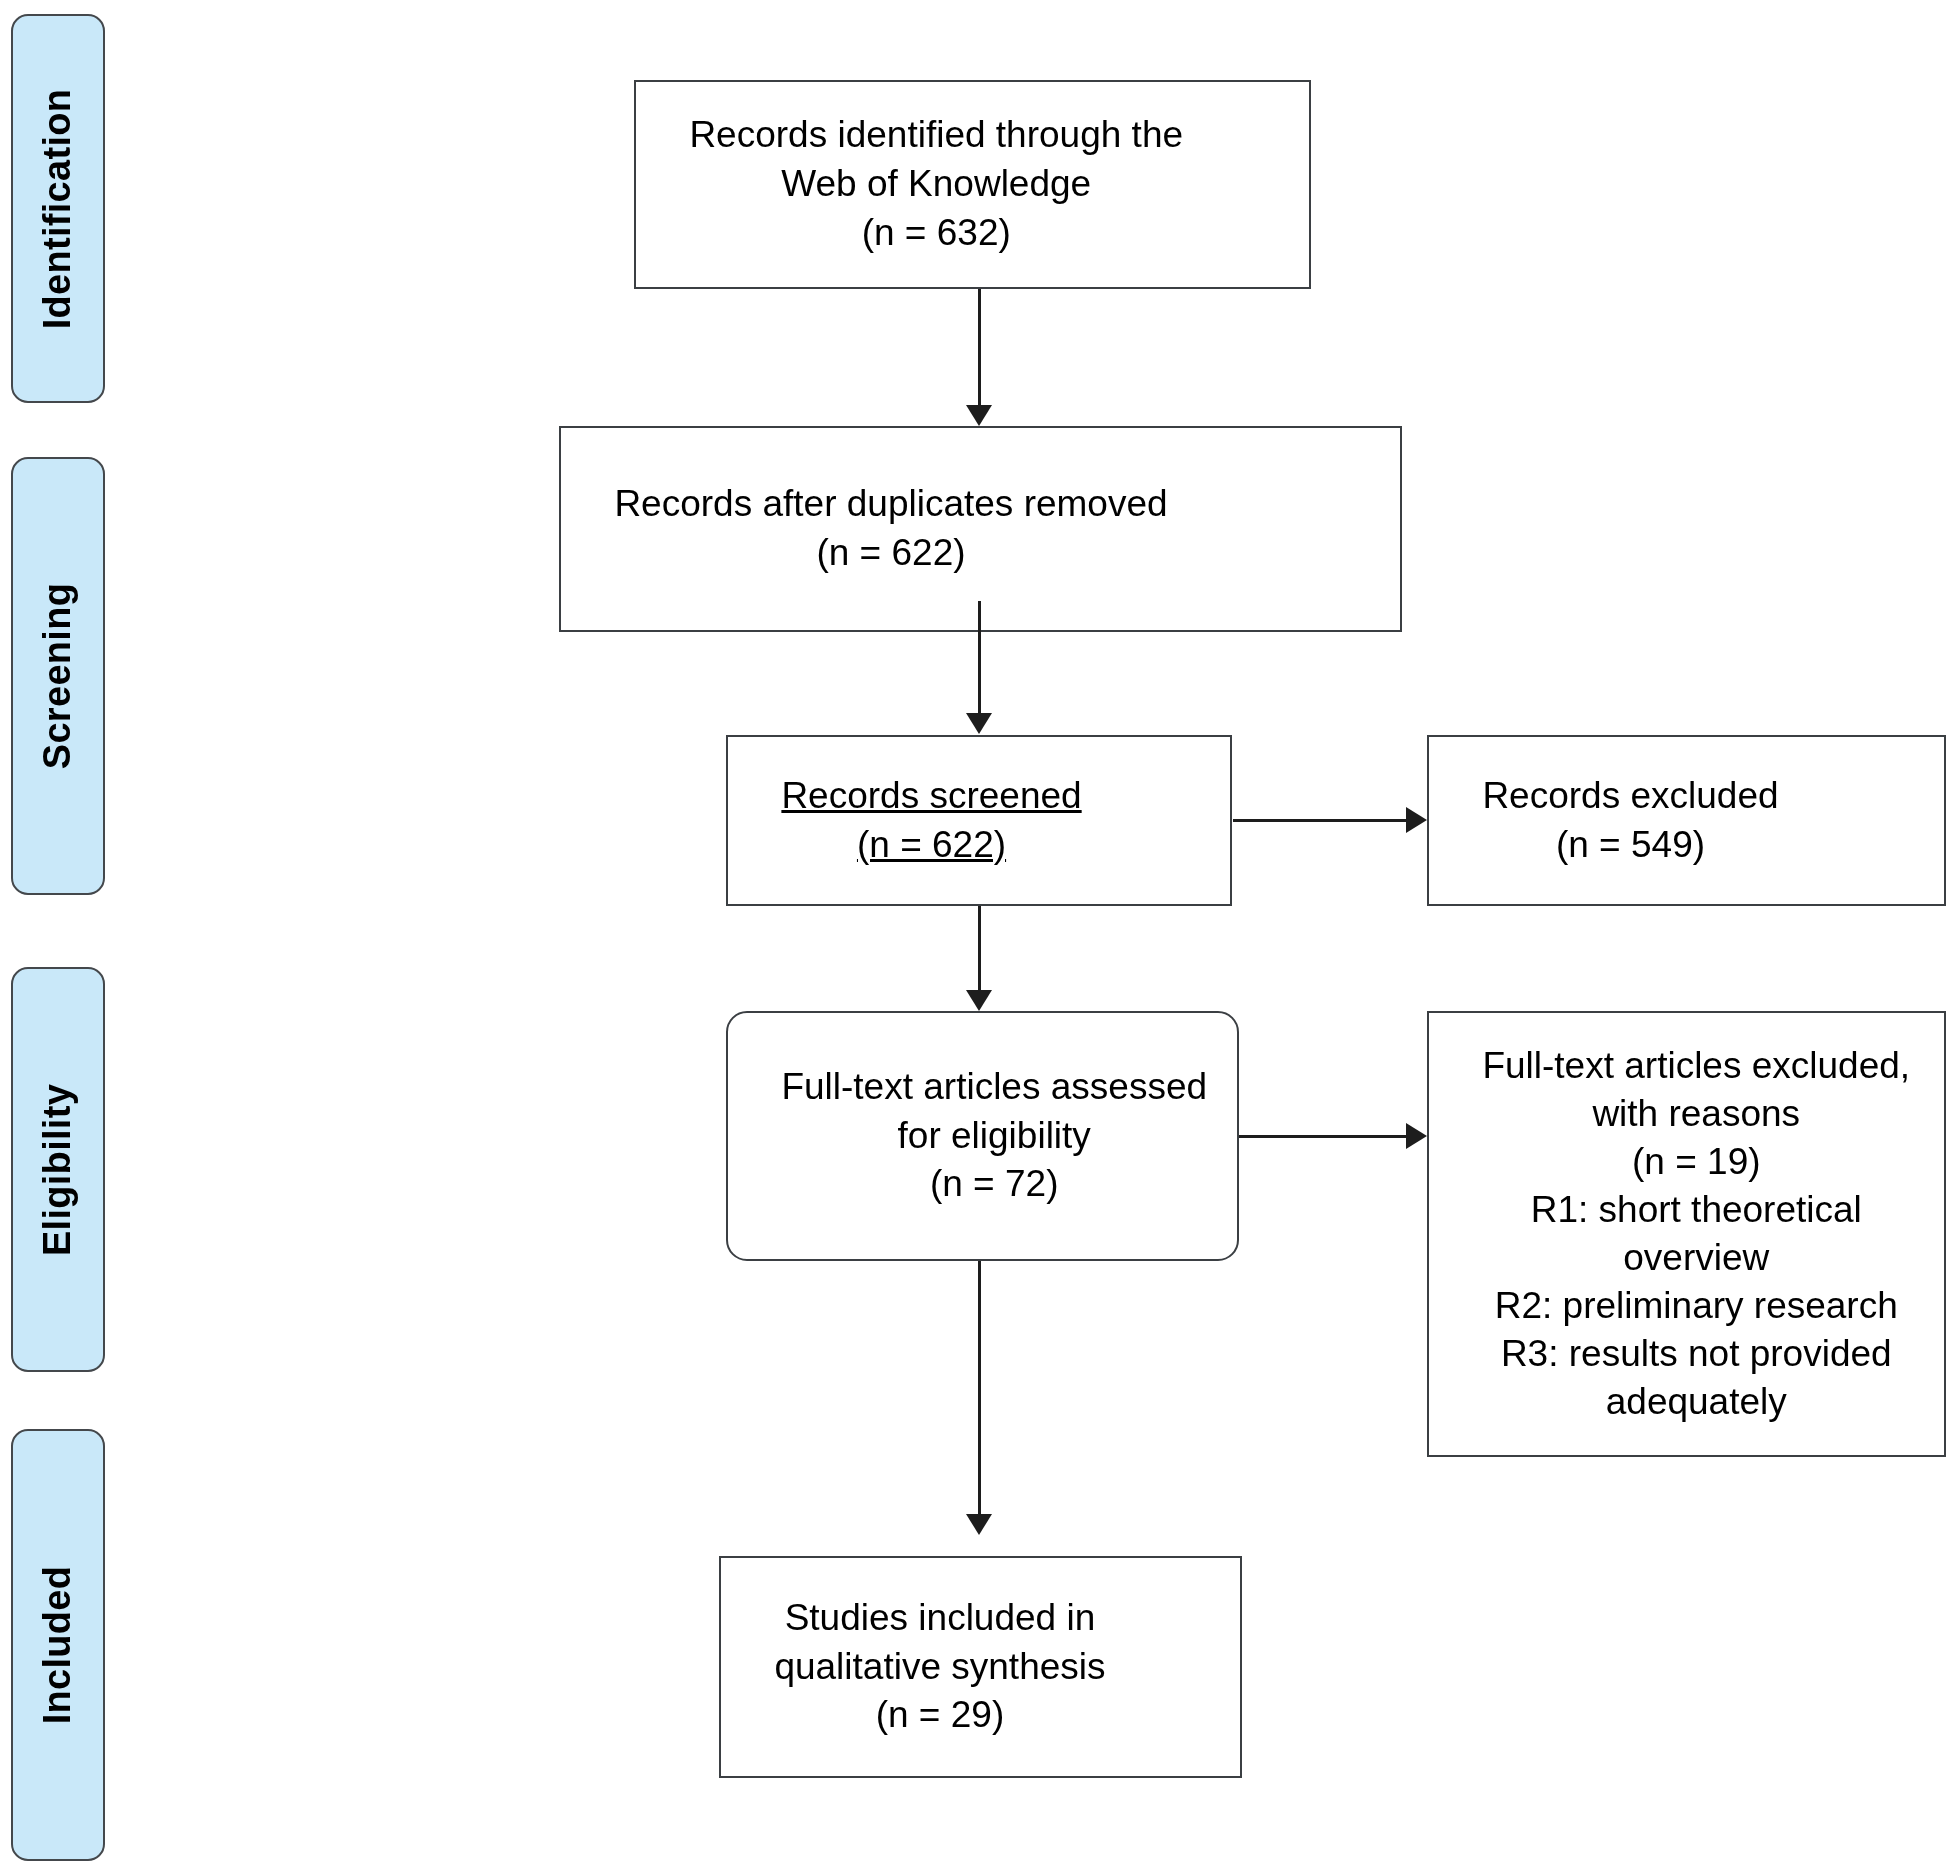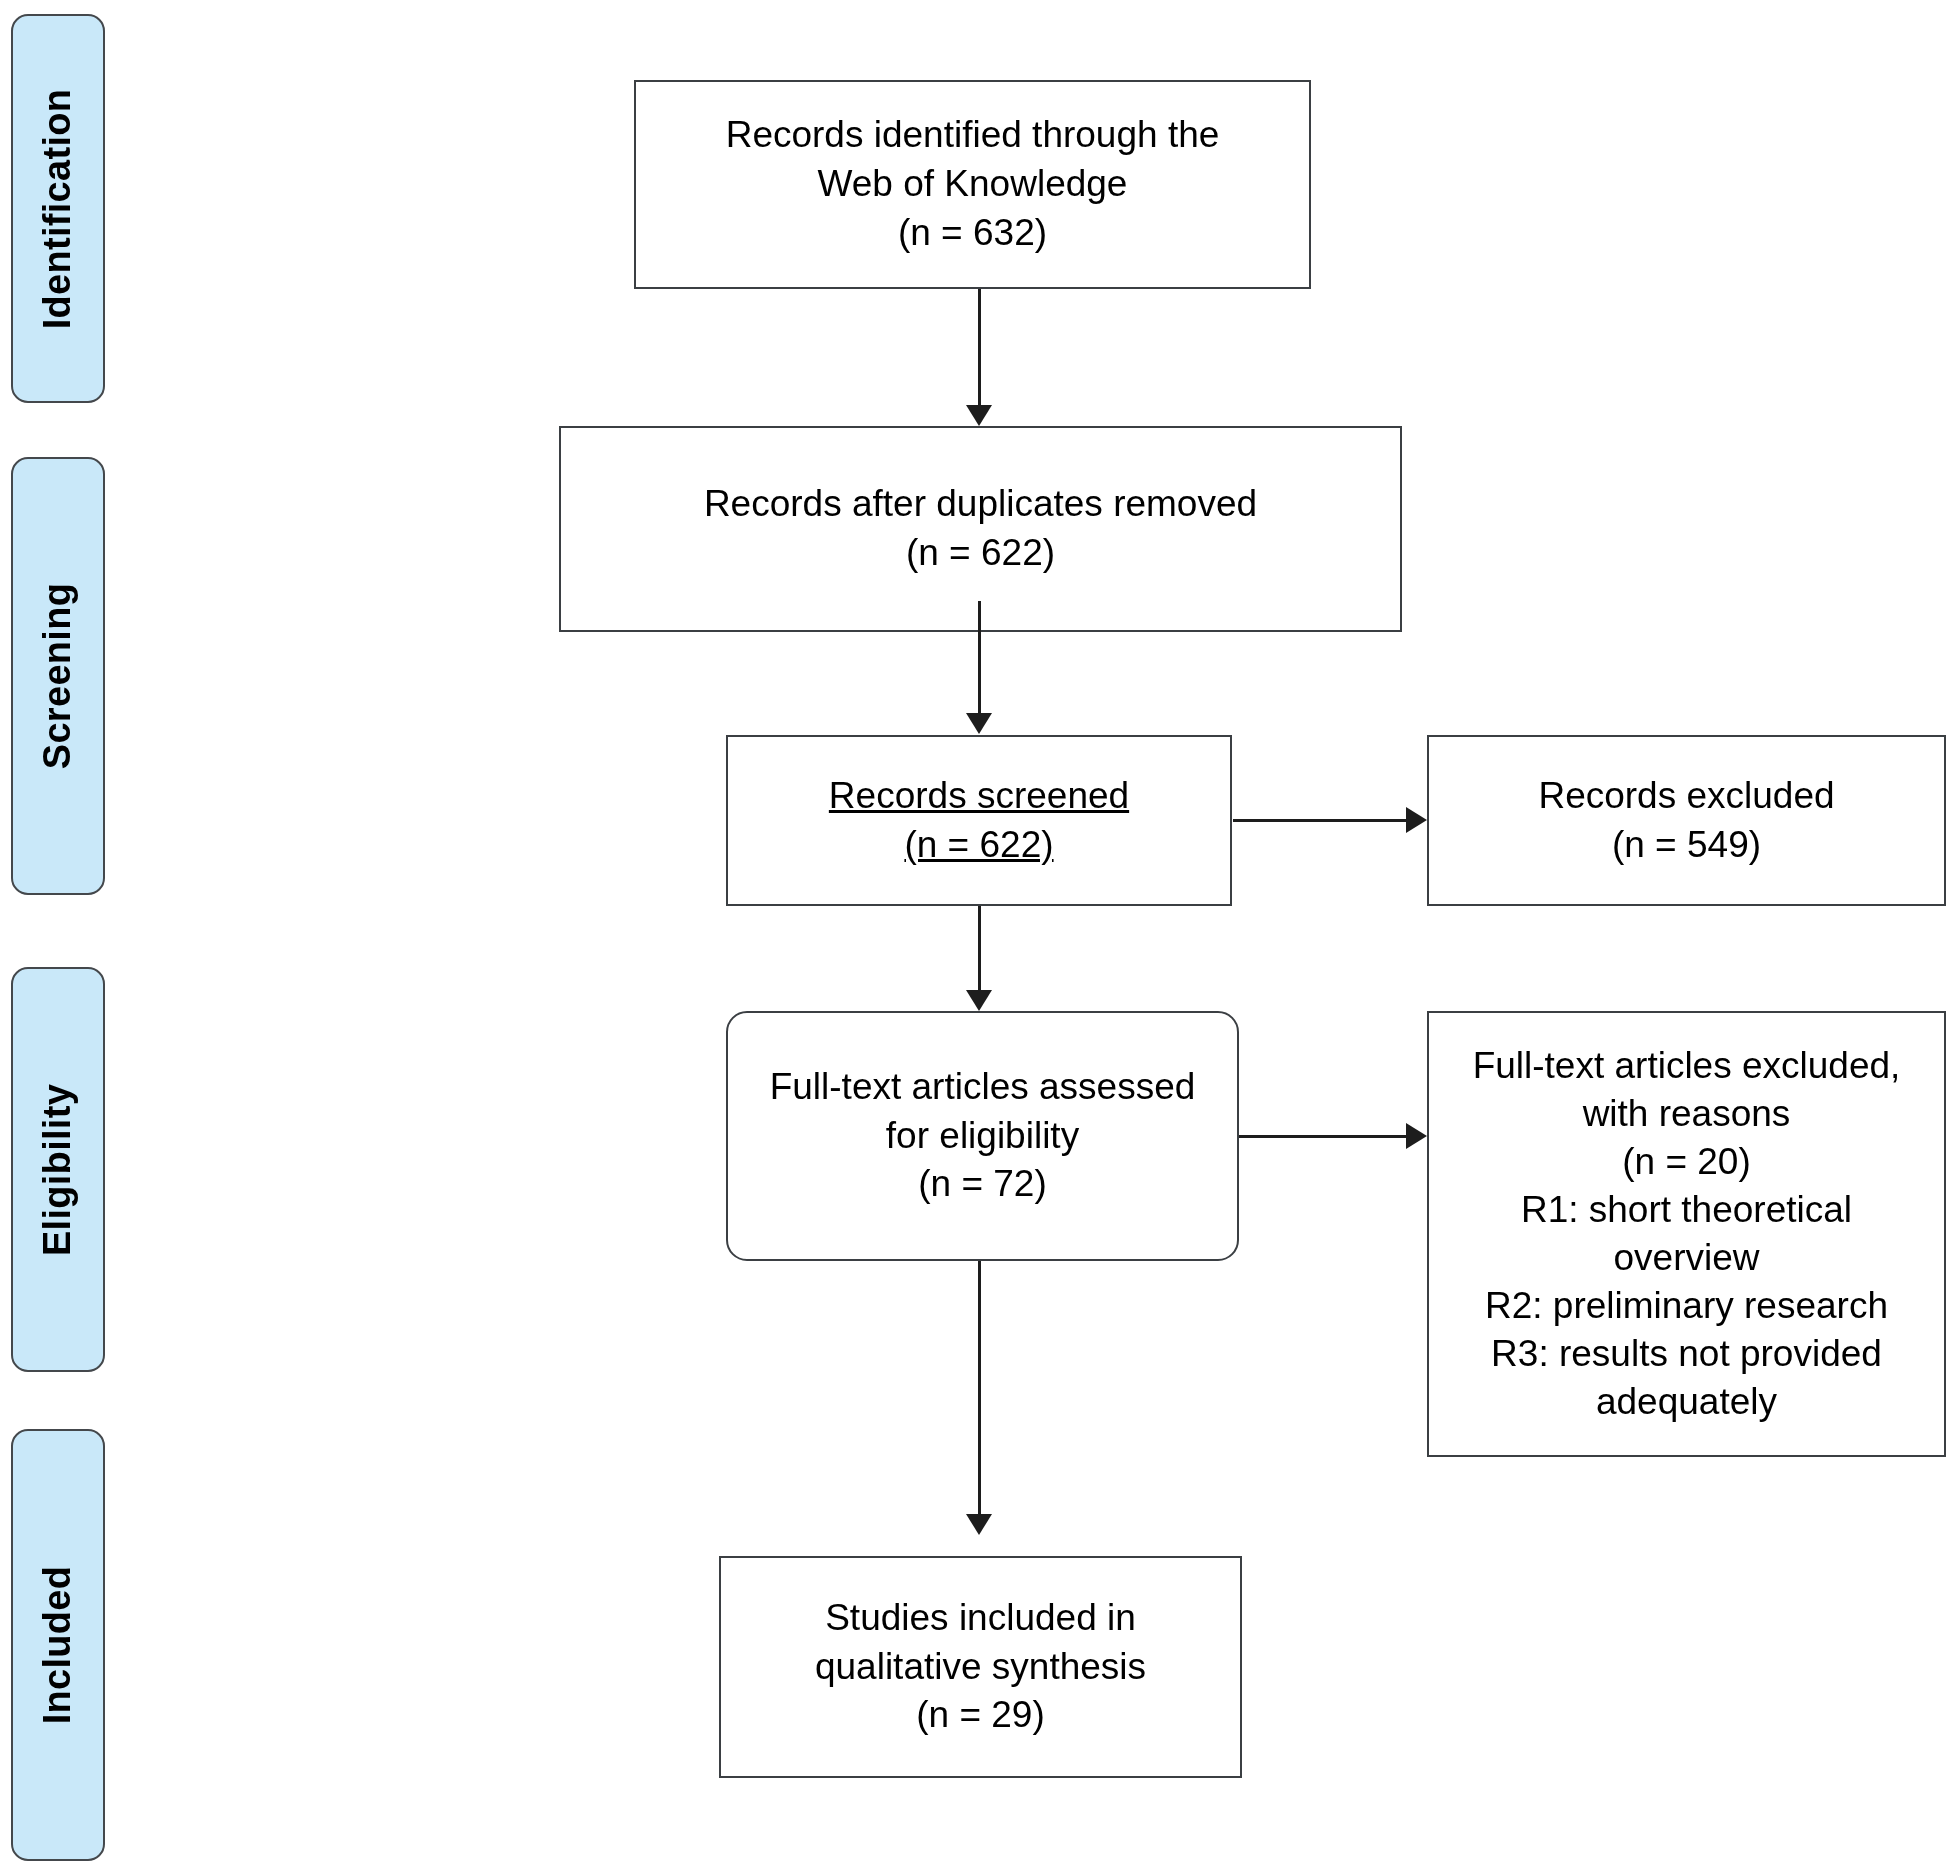--- a/index.html
+++ b/index.html
@@ -42,22 +42,23 @@
   }
 
   
   .flow-box {
     position: absolute;
     box-sizing: border-box;
     background: #ffffff;
     border: 2.6px solid #3b3f43;
     display: flex;
     align-items: center;
-    justify-content: center;
+    justify-content: flex-start;
     text-align: center;
+    padding-left: 39px;
   }
   .flow-box .box-text {
     font-size: 37px;
     line-height: 1.32;
     color: #000000;
     padding: 0 14.4px;
     white-space: pre-line;
   }
   .flow-box.reasons .box-text {
     line-height: 1.30;
@@ -135,21 +136,21 @@
 
   <div class="flow-box" style="left:726px; top:1011px; width:513px; height:250px;border-radius:21px;">
     <span class="box-text">Full-text articles assessed
 for eligibility
 (n = 72)</span>
   </div>
 
   <div class="flow-box reasons" style="left:1427px; top:1011px; width:519px; height:446px;">
     <span class="box-text">Full-text articles excluded,
 with reasons
-(n = 20)
+(n = 19)
 R1: short theoretical
 overview
 R2: preliminary research
 R3: results not provided
 adequately</span>
   </div>
 
   <div class="flow-box" style="left:719px; top:1556px; width:523px; height:222px;">
     <span class="box-text">Studies included in
 qualitative synthesis

